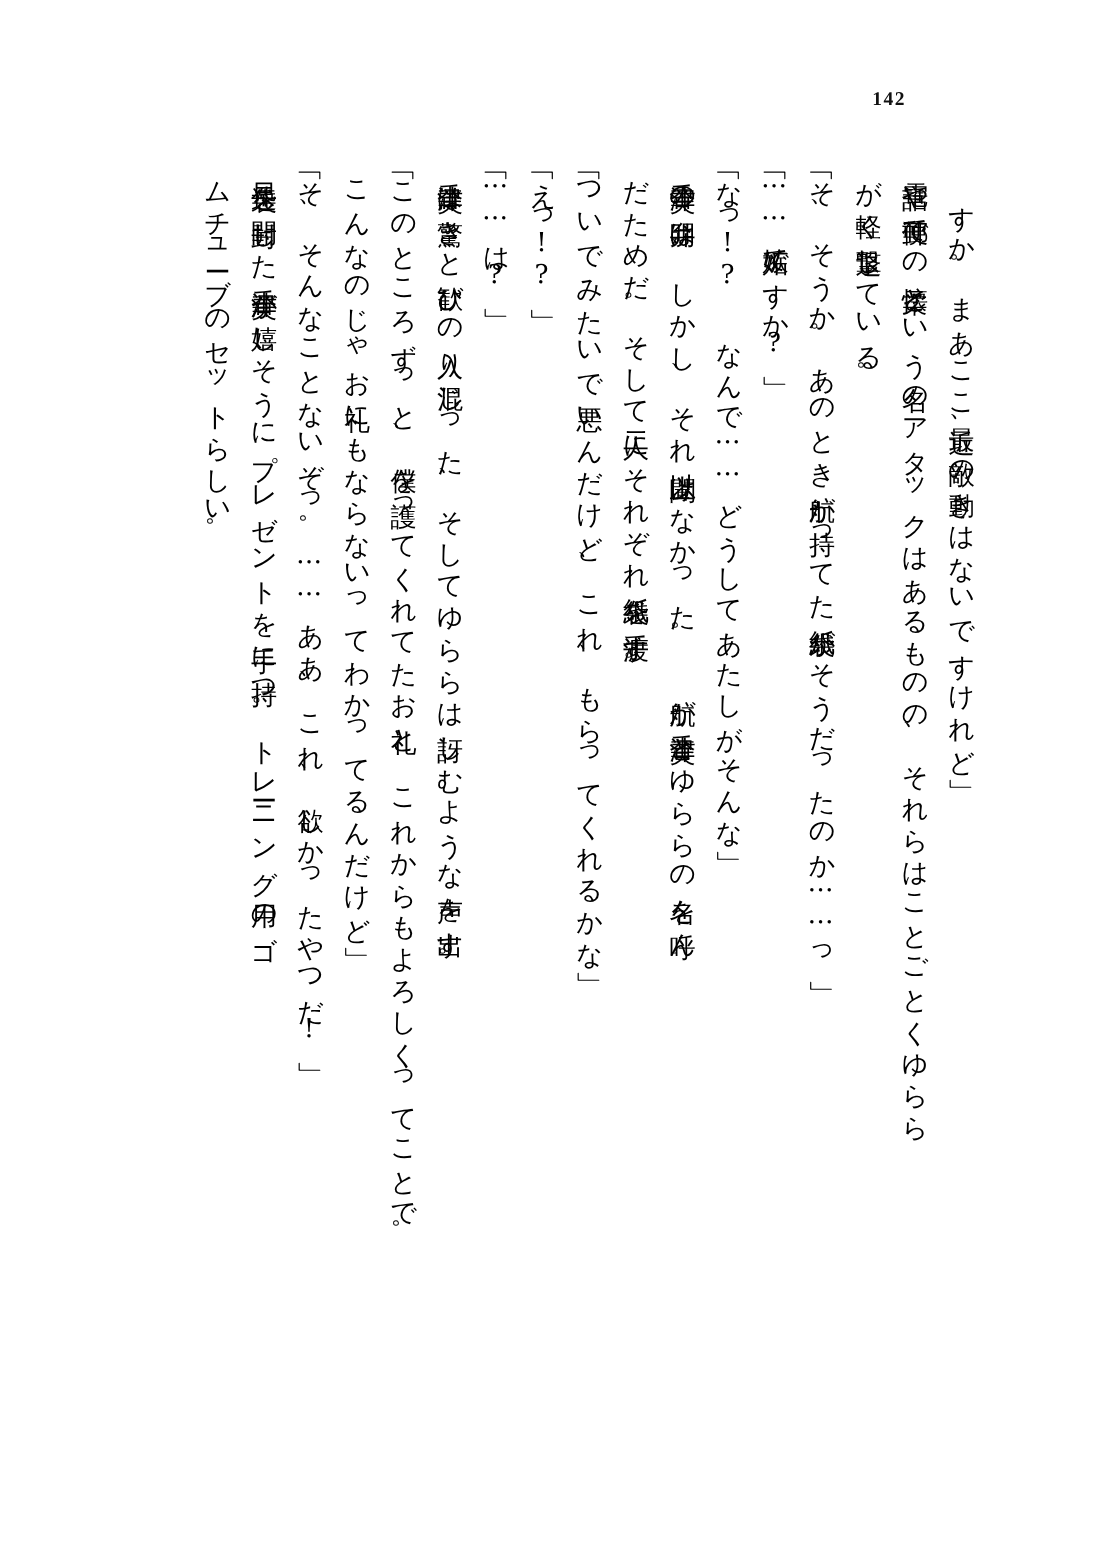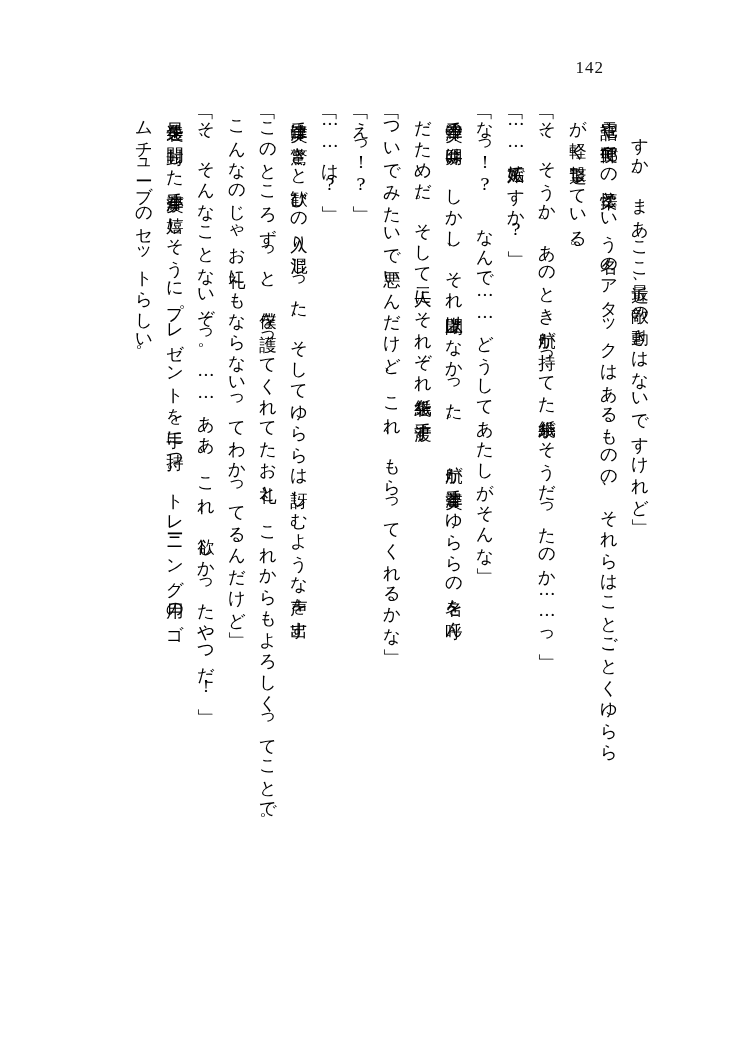--- a/index.html
+++ b/index.html
@@ -13,23 +13,24 @@
     height: 1038px;
     background: #ffffff;
     overflow: hidden;
     font-family: "Liberation Serif", "DejaVu Serif", serif;
     color: #000000;
   }
   .page-number {
     position: absolute;
     top: 58px;
     right: 132px;
-    font-size: 17px;
+    font-size: 13px;
     letter-spacing: 1px;
     color: #111;
+    font-weight: bold;
   }
   .text-body {
     position: absolute;
     top: 108px;
     right: 88px;
     height: 830px;
     width: 560px;
     display: flex;
     flex-direction: row-reverse;
     align-items: flex-start;

